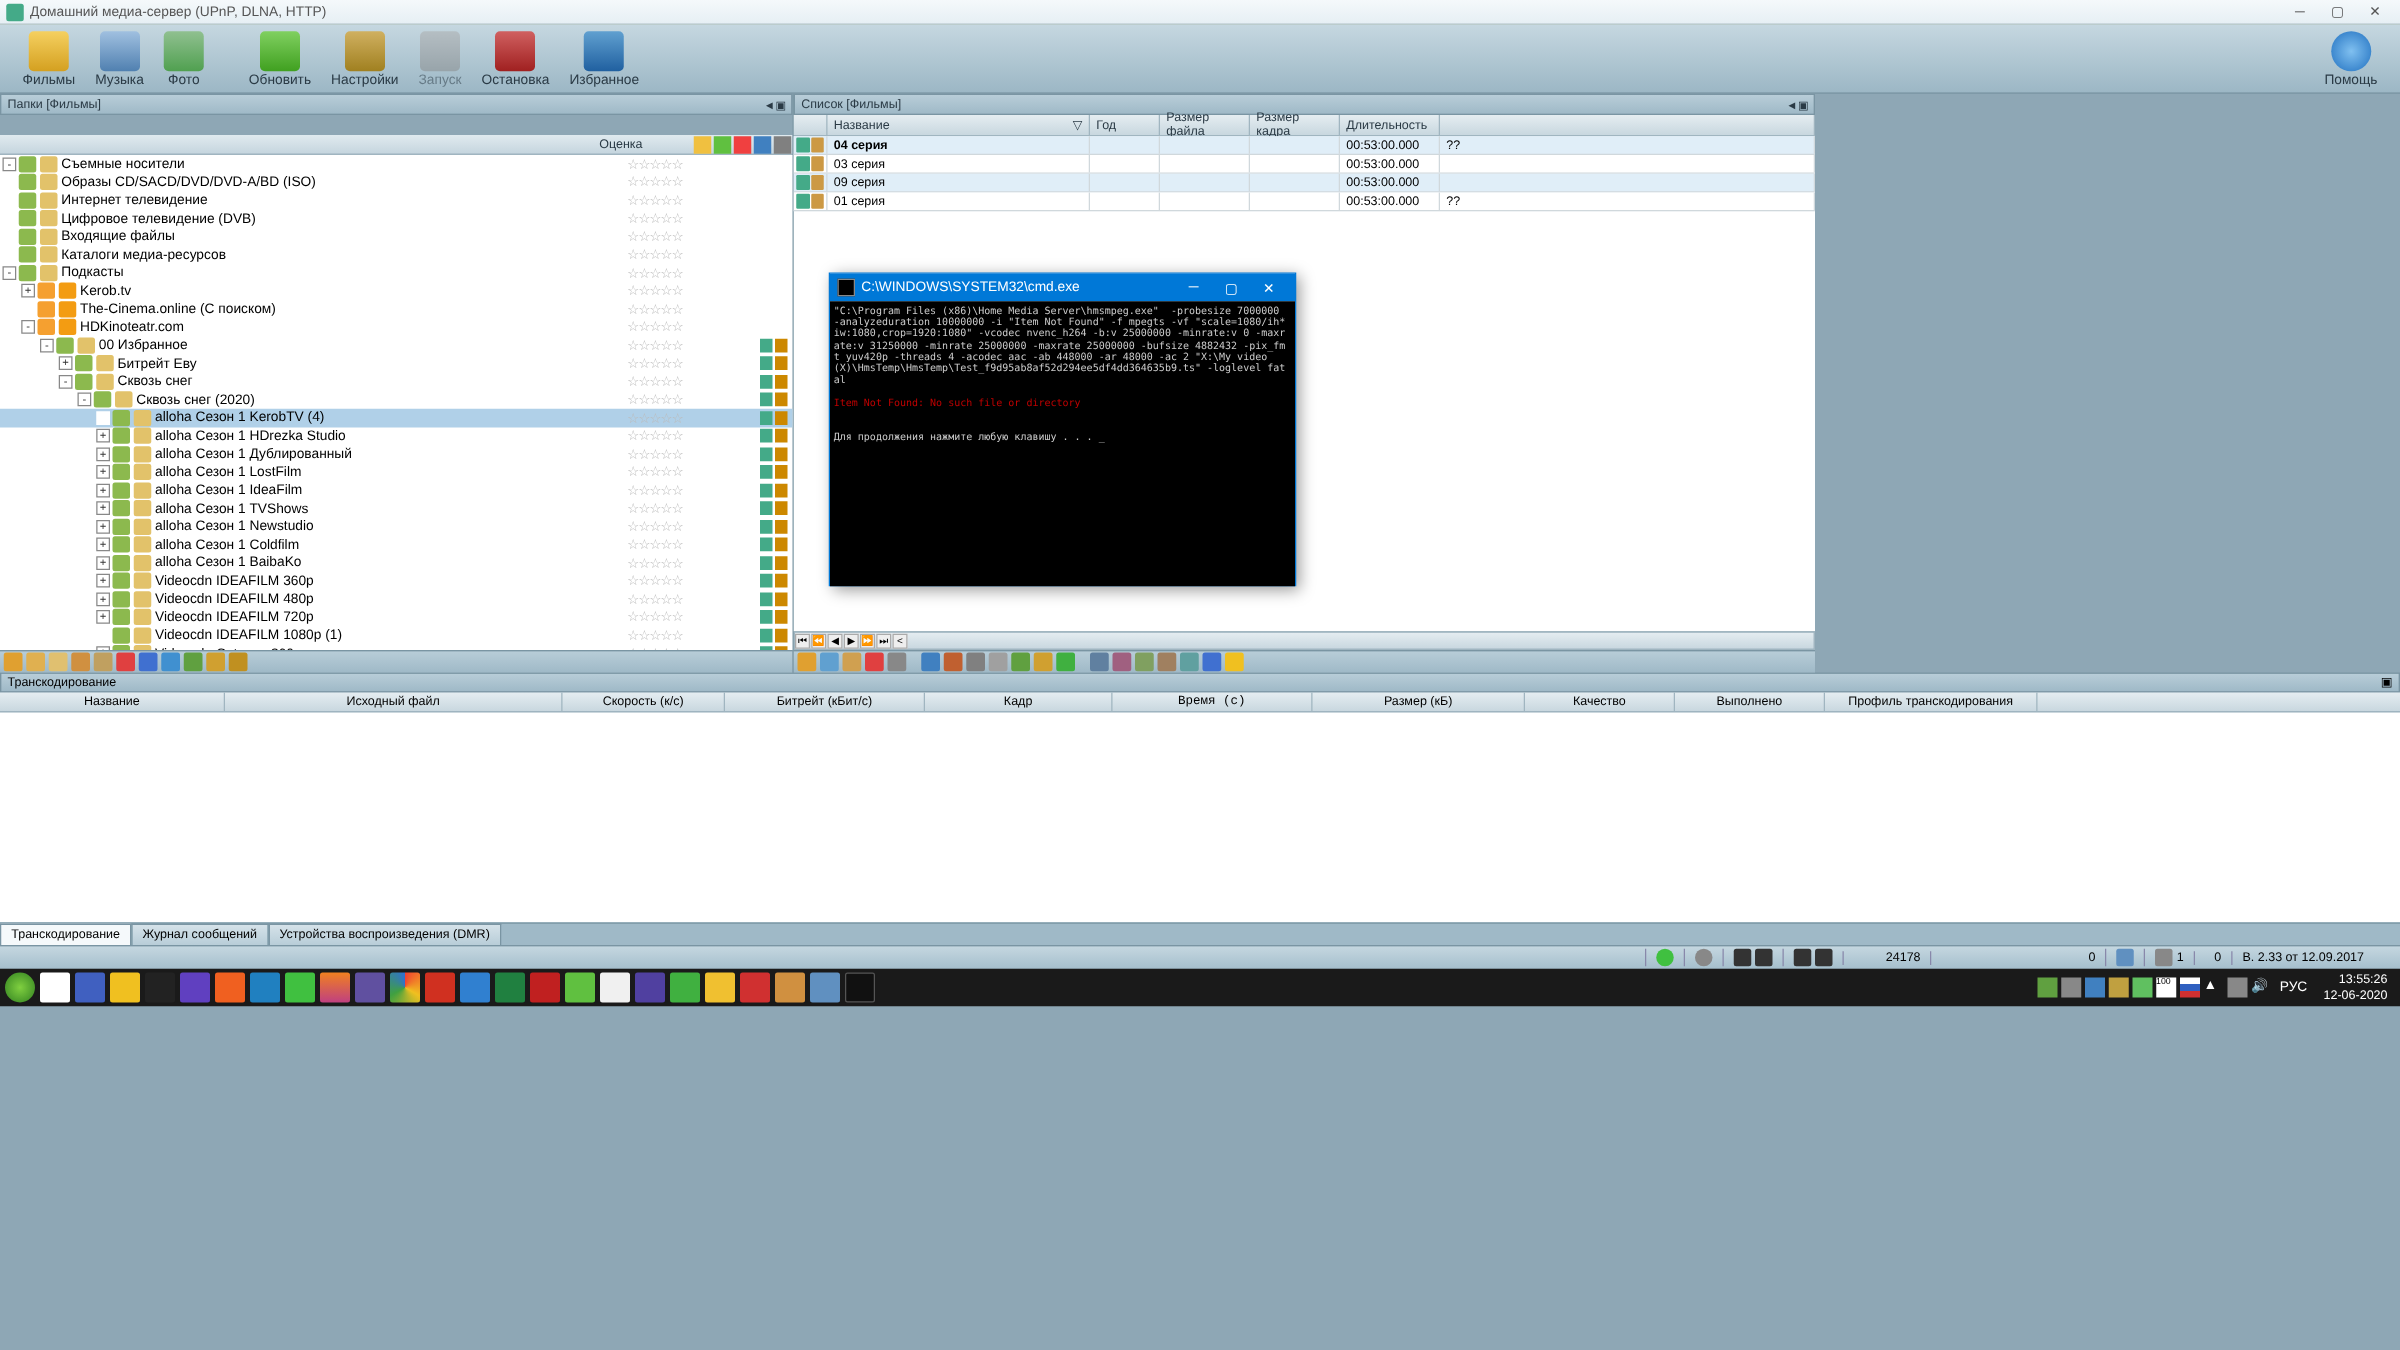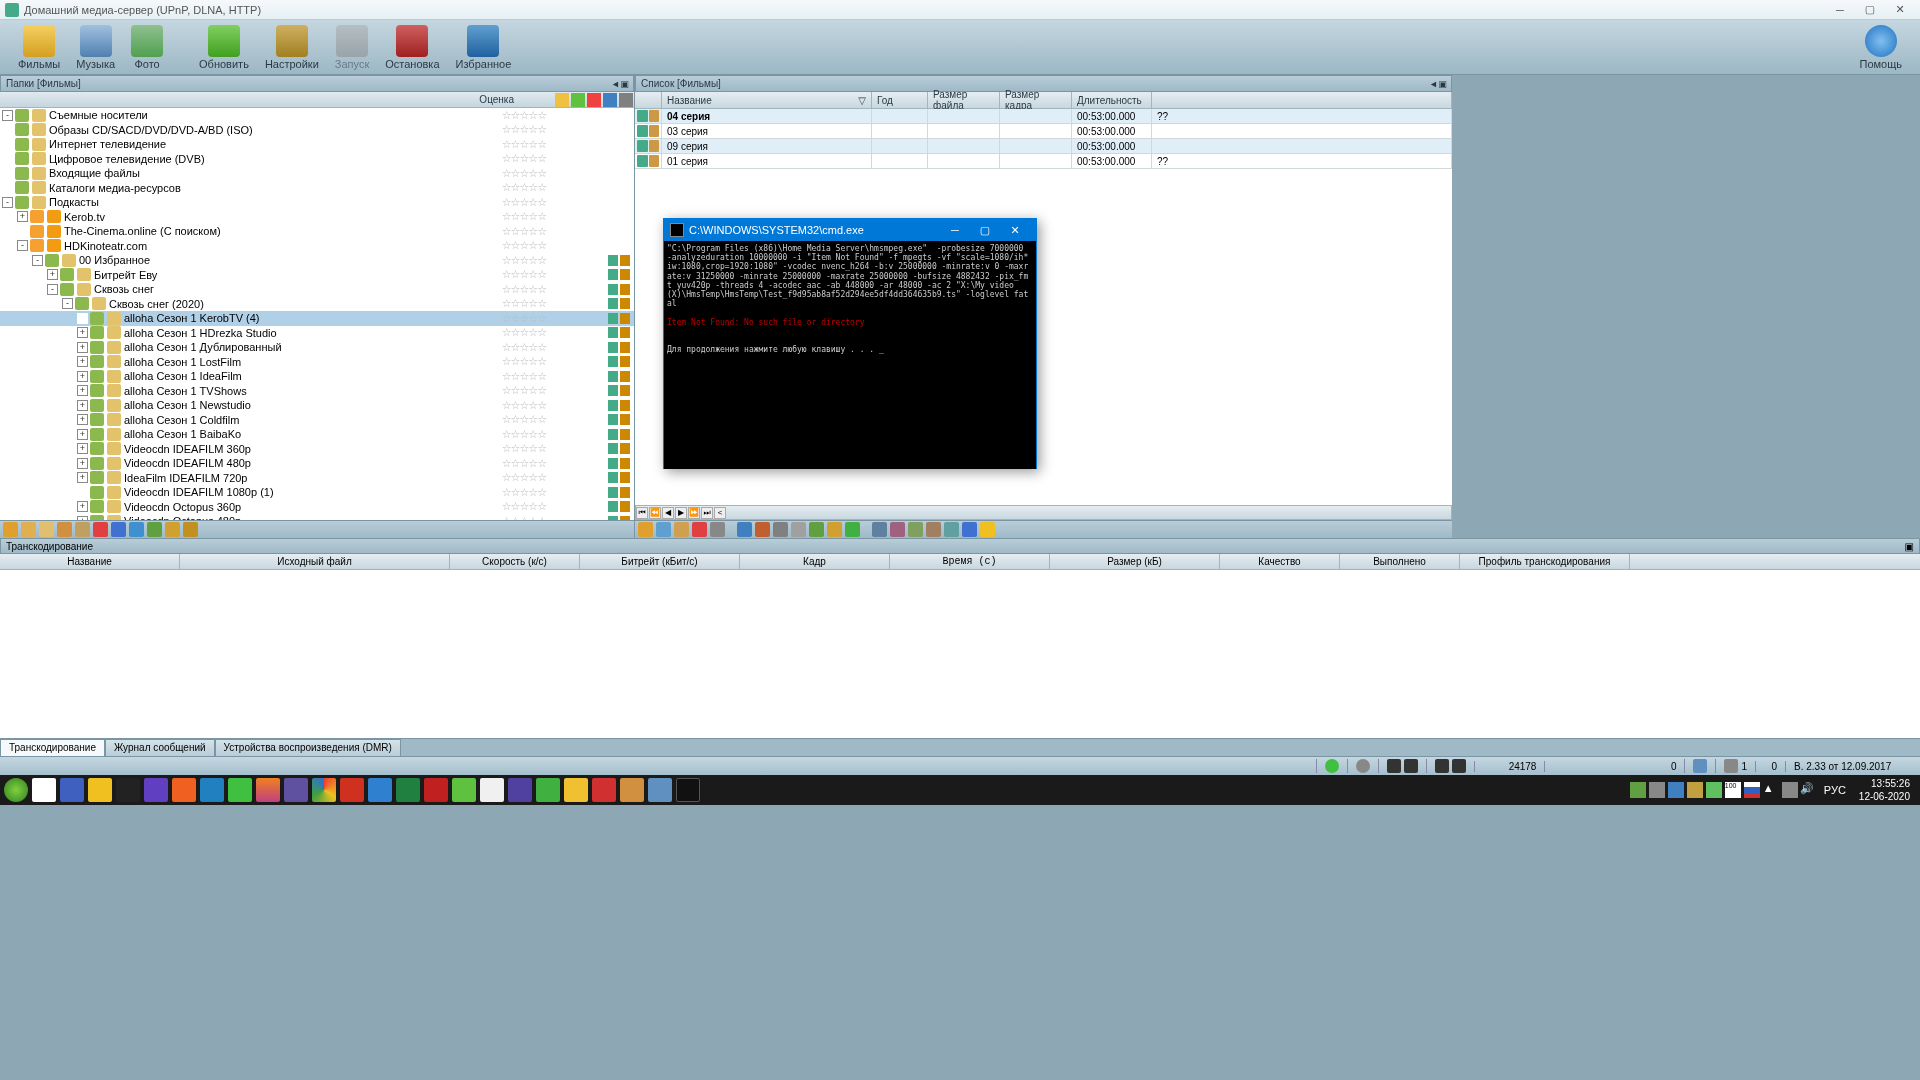--- a/index.html
+++ b/index.html
@@ -11,21 +11,21 @@
 .toolbar { height: 55px; background: linear-gradient(#c5d7e0, #9cb7c5); display: flex; align-items: center; padding: 0 10px; border-bottom: 1px solid #7a95a3; }
 .toolbtn { display: flex; flex-direction: column; align-items: center; padding: 2px 8px; cursor: pointer; color: #2a3a45; }
 .toolbtn .icn { width: 32px; height: 32px; border-radius: 4px; margin-bottom: 1px; }
 .toolbtn.disabled { opacity: 0.5; }
 .toolbar .spacer { flex: 1; }
 .panel-header { height: 17px; background: linear-gradient(#b8cdd8, #9fb9c7); border: 1px solid #7a95a3; display: flex; align-items: center; padding: 0 5px; font-size: 10px; color: #2a3a45; }
 .panel-header .expand { margin-left: auto; cursor: pointer; font-size: 9px; letter-spacing: -1px; }
 .main-area { display: flex; height: 463px; }
 .left-panel { width: 634px; display: flex; flex-direction: column; }
 .right-panel { width: 818px; display: flex; flex-direction: column; border-left: 1px solid #7a95a3; }
-.rating-header { height: 16px; background: linear-gradient(#e0eaef, #c5d5de); display: flex; align-items: center; border-bottom: 1px solid #a0b5c0; }
+.rating-header { height: 16px; background: linear-gradient(#e0eaef, #c5d5de); display: flex; align-items: center; border-bottom: 1px solid #a0b5c0; margin-top: 16px; }
 .rating-header .rtitle { margin-left: auto; margin-right: 40px; font-size: 10px; color: #2a3a45; }
 .rating-header .hicn { width: 14px; height: 14px; margin: 0 1px; }
 .tree { flex: 1; background: #fff; overflow-y: auto; overflow-x: hidden; }
 .tree-row { height: 14.5px; display: flex; align-items: center; padding-left: 2px; white-space: nowrap; position: relative; }
 .tree-row.selected { background: #b0d0e8; }
 .tree-row .exp { width: 11px; height: 11px; border: 1px solid #888; display: flex; align-items: center; justify-content: center; font-size: 9px; line-height: 1; margin-right: 2px; cursor: pointer; background: #fff; color: #333; }
 .tree-row .exp.empty { border: none; }
 .tree-row .ticn { width: 14px; height: 13px; margin-right: 3px; border-radius: 2px; flex-shrink: 0; }
 .tree-row .tlbl { color: #000; }
 .tree-row .stars { position: absolute; right: 88px; display: flex; color: #bbb; font-size: 11px; letter-spacing: -1px; }
@@ -369,21 +369,21 @@
           <div class="stars">☆☆☆☆☆</div>
           <div class="ricons">
             <div class="ricn" style="background: rgb(68, 170, 136);"></div>
             <div class="ricn" style="background: rgb(204, 136, 0);"></div>
           </div>
         </div>
         <div class="tree-row" style="padding-left: 77px;">
           <div class="exp">+</div>
           <div class="ticn" style="background: rgb(140, 185, 78);"></div>
           <div class="ticn" style="background: rgb(226, 194, 106);"></div>
-          <span class="tlbl">IdeaFilm IDEAFILM 720p</span>
+          <span class="tlbl">Videocdn IDEAFILM 720p</span>
           <div class="stars">☆☆☆☆☆</div>
           <div class="ricons">
             <div class="ricn" style="background: rgb(68, 170, 136);"></div>
             <div class="ricn" style="background: rgb(204, 136, 0);"></div>
           </div>
         </div>
         <div class="tree-row" style="padding-left: 77px;">
           <div class="exp empty"> </div>
           <div class="ticn" style="background: rgb(140, 185, 78);"></div>
           <div class="ticn" style="background: rgb(226, 194, 106);"></div>

